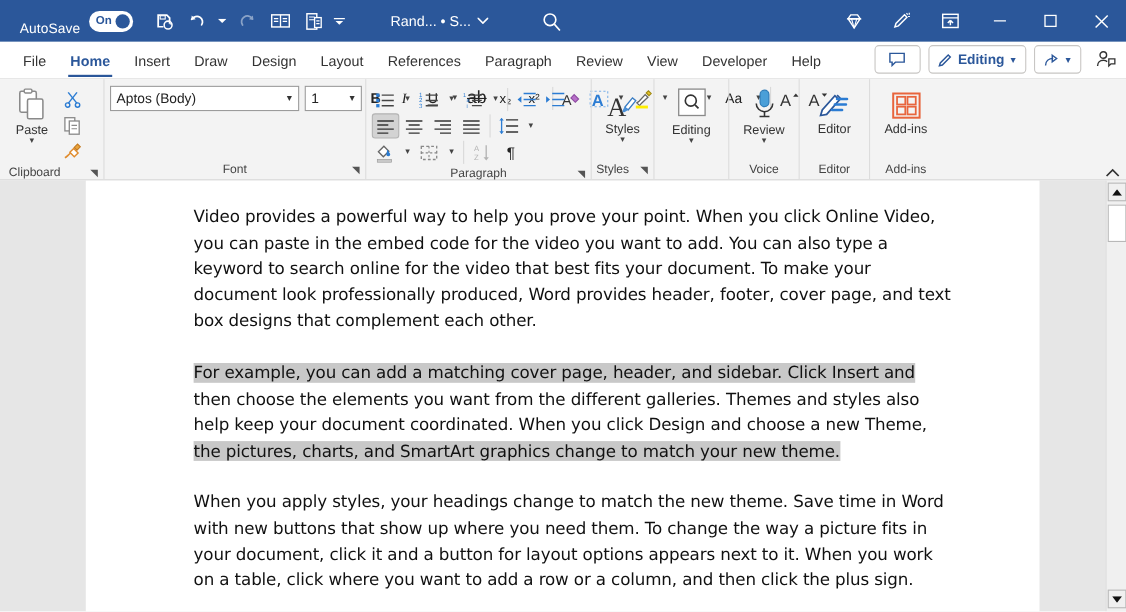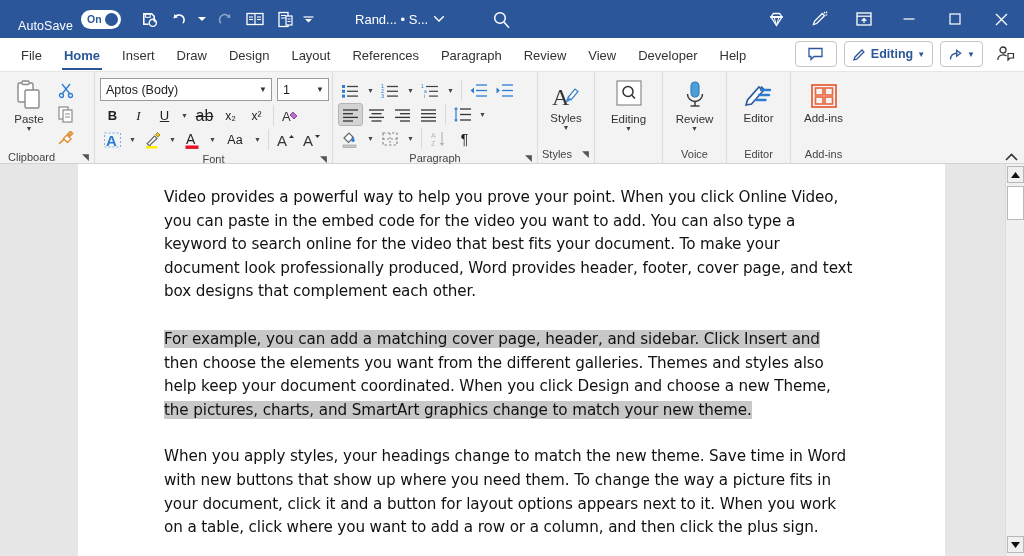--- a/index.html
+++ b/index.html
@@ -206,21 +206,21 @@
   }
   .rightrail { flex: 1 1 auto; background: #e6e6e6; }
   .pagebody {
     padding: 22px 24px 0 86px;
   }
   .para {
     font-family: "DejaVu Sans", sans-serif;
     font-size: 15.2px;
     line-height: 23.6px;
     color: #111111;
-    margin: 0 0 24px 0;
+    margin: 0 0 24px 12px;
     max-width: 690px;
     letter-spacing: -0.12px;
   }
   .para.p2 { margin-bottom: 23px; }
   .hl { background: #c8c8c8; }
 
   
   .vscroll {
     position: absolute; right: 0; top: 0; bottom: 0;
     width: 19px; background: #f0f0f0;
@@ -505,21 +505,21 @@
           </div>
         </div>
       </div>
       <div class="rgroup-label" style="text-align:left;padding-left:8px;">
         <span>Clipboard</span>
         <span class="dlg">◥</span>
       </div>
     </div>
 
     <div class="rgroup" style="width:238px;">
-      <div class="rgroup-body" style="flex-direction:column;padding-top:3px;">
+      <div class="rgroup-body" style="flex-direction:row;padding-top:3px;">
         <div class="rowline" style="margin-bottom:3px;">
           <div class="combo fontname">
             <span>Aptos (Body)</span>
             <span class="cv">▼</span>
           </div>
           <div class="combo fontsize">
             <span>1</span>
             <span class="cv">▼</span>
           </div>
         </div>

